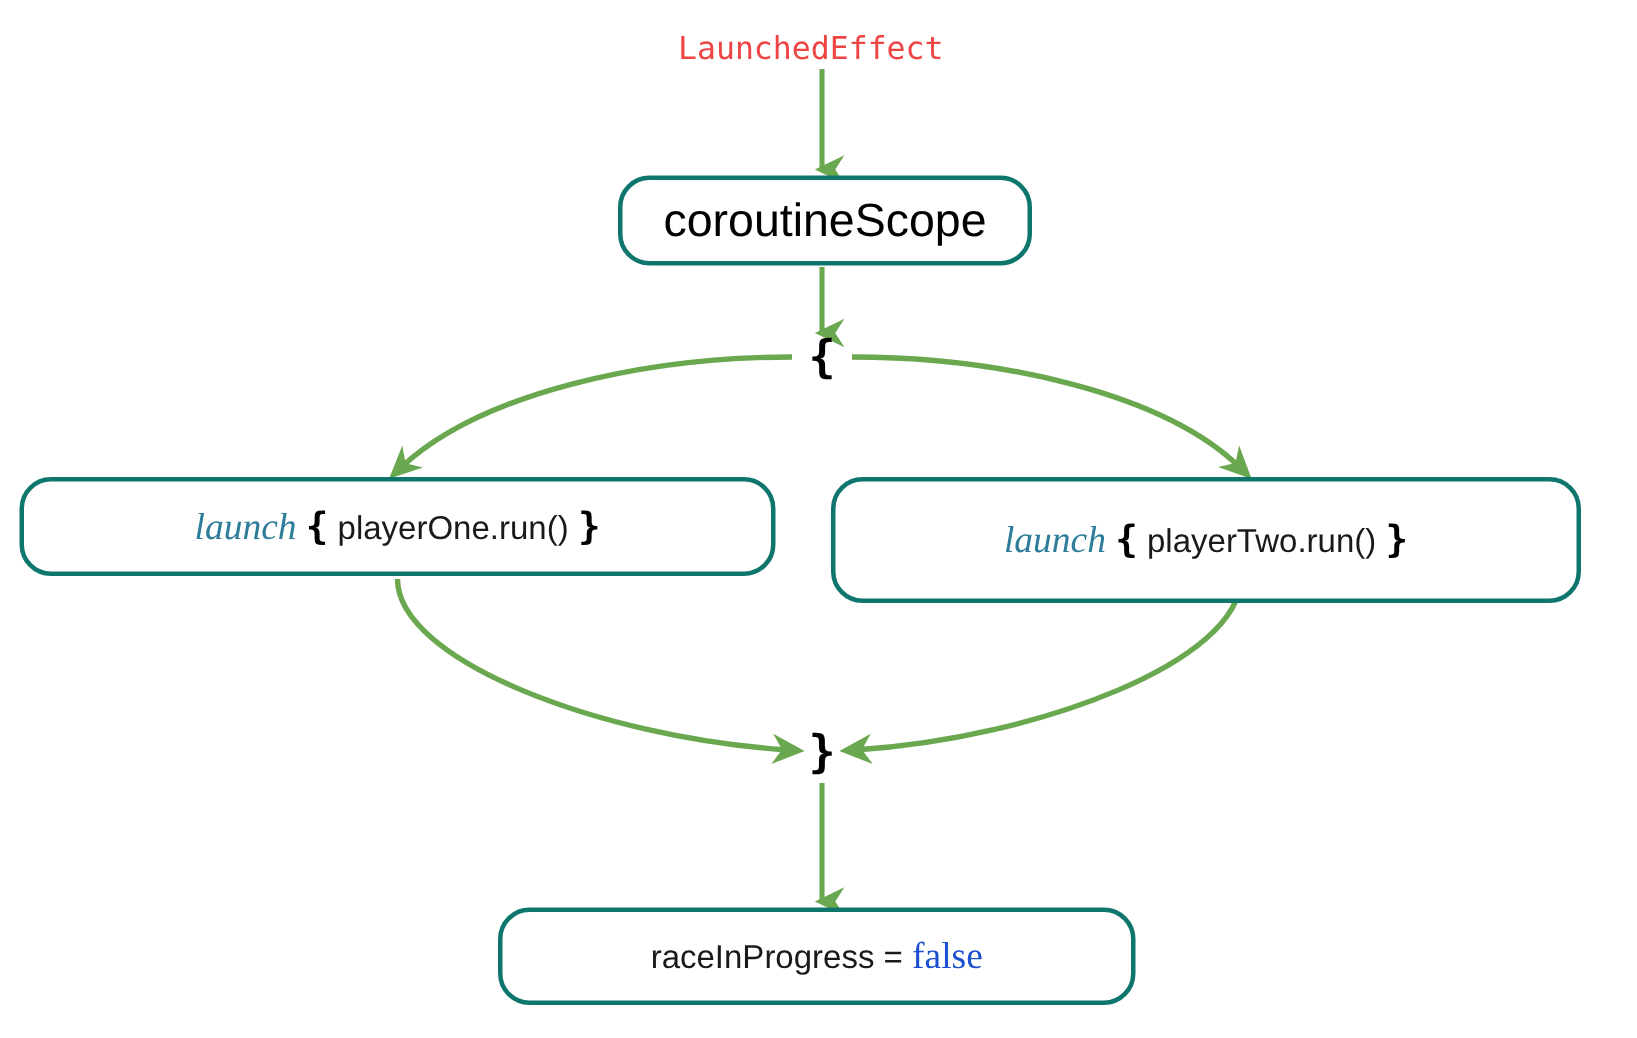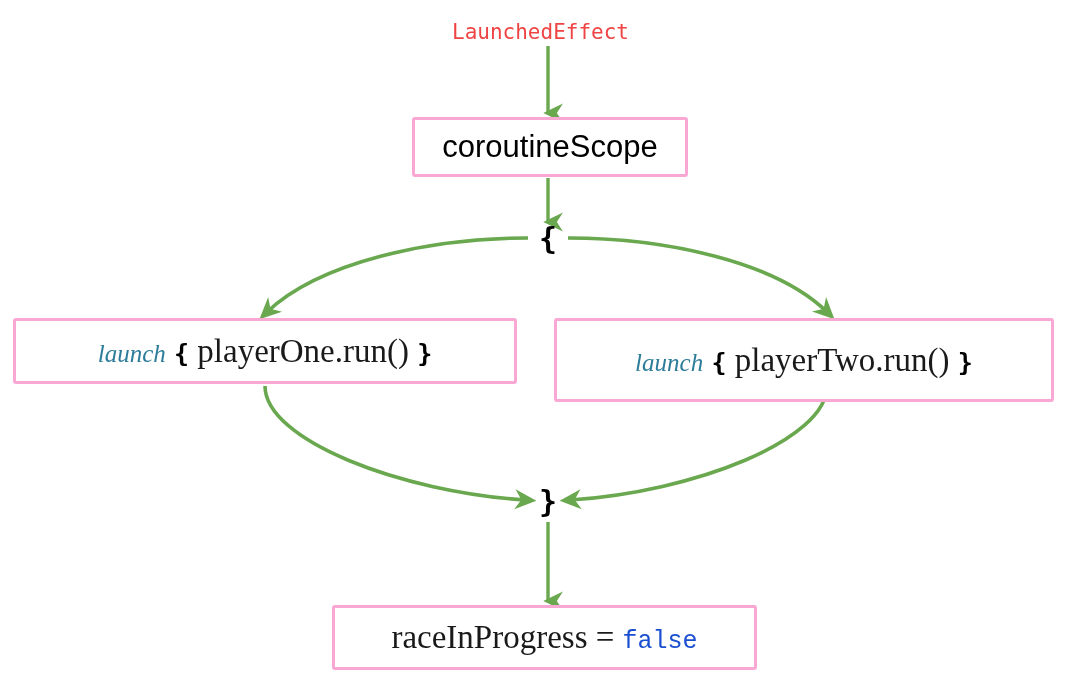--- a/index.html
+++ b/index.html
@@ -19,54 +19,54 @@
     position: absolute;
     left: 0;
     top: 0;
     width: 1091px;
     height: 692px;
     pointer-events: none;
   }
   .node {
     position: absolute;
     box-sizing: border-box;
-    border: 3px solid #f9a8d4;
-    border-radius: 3px;
+    border: 3px solid #0f766e;
+    border-radius: 21px;
     background: #ffffff;
     display: flex;
     align-items: center;
     justify-content: center;
     white-space: nowrap;
   }
   .node-label-sans {
     font-family: "Liberation Sans", sans-serif;
     font-size: 31px;
     color: #000000;
     letter-spacing: 0px;
   }
   .code {
-    font-family: Liberation Serif, serif;
-    font-size: 33px;
+    font-family: Liberation Sans, sans-serif;
+    font-size: 22px;
     color: #1a1a1a;
     letter-spacing: 0px;
   }
   .kw-launch {
     font-family: Liberation Serif, serif;
     font-style: italic;
     font-size: 25px;
     color: #2d7d9a;
   }
   .brace-inline {
     font-family: "DejaVu Sans Mono", monospace;
     font-weight: bold;
     font-size: 25px;
     color: #000000;
   }
   .lit-false {
-    font-family: Liberation Mono, monospace;
+    font-family: Liberation Serif, serif;
     font-size: 25px;
     color: #1a4fd0;
   }
   .free-label {
     position: absolute;
     white-space: nowrap;
   }
   .label-launched {
     font-family: "DejaVu Sans Mono", monospace;
     font-size: 21px;

